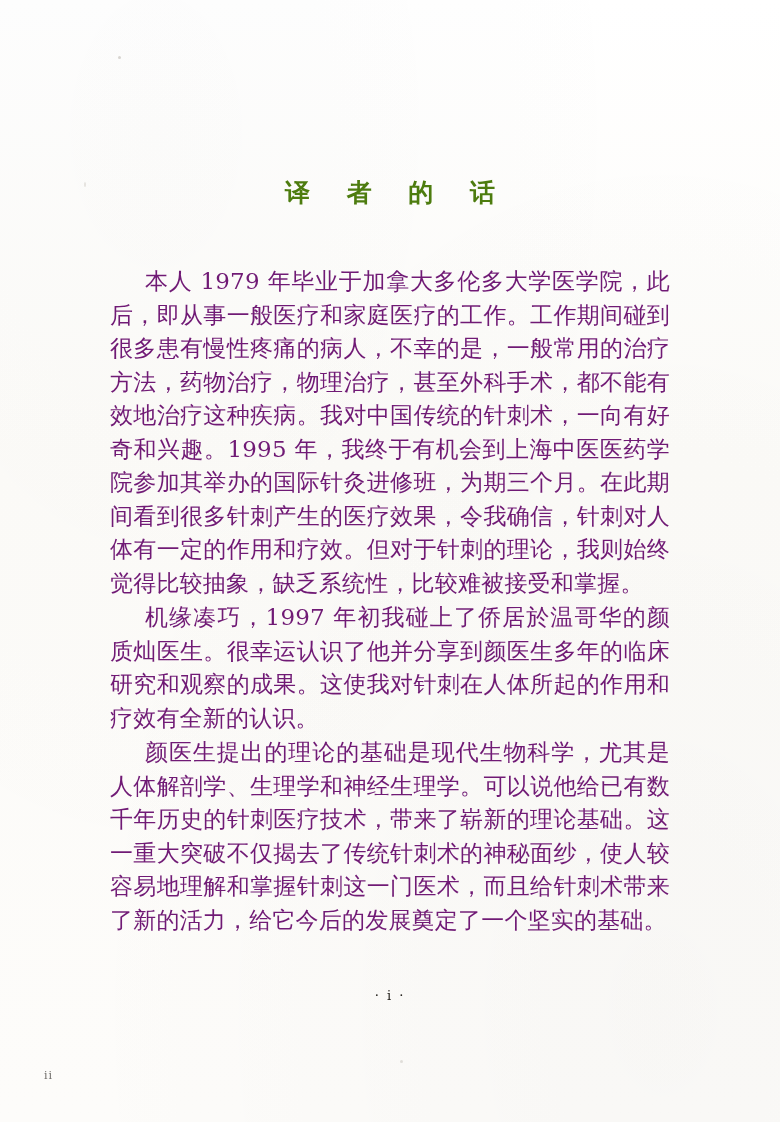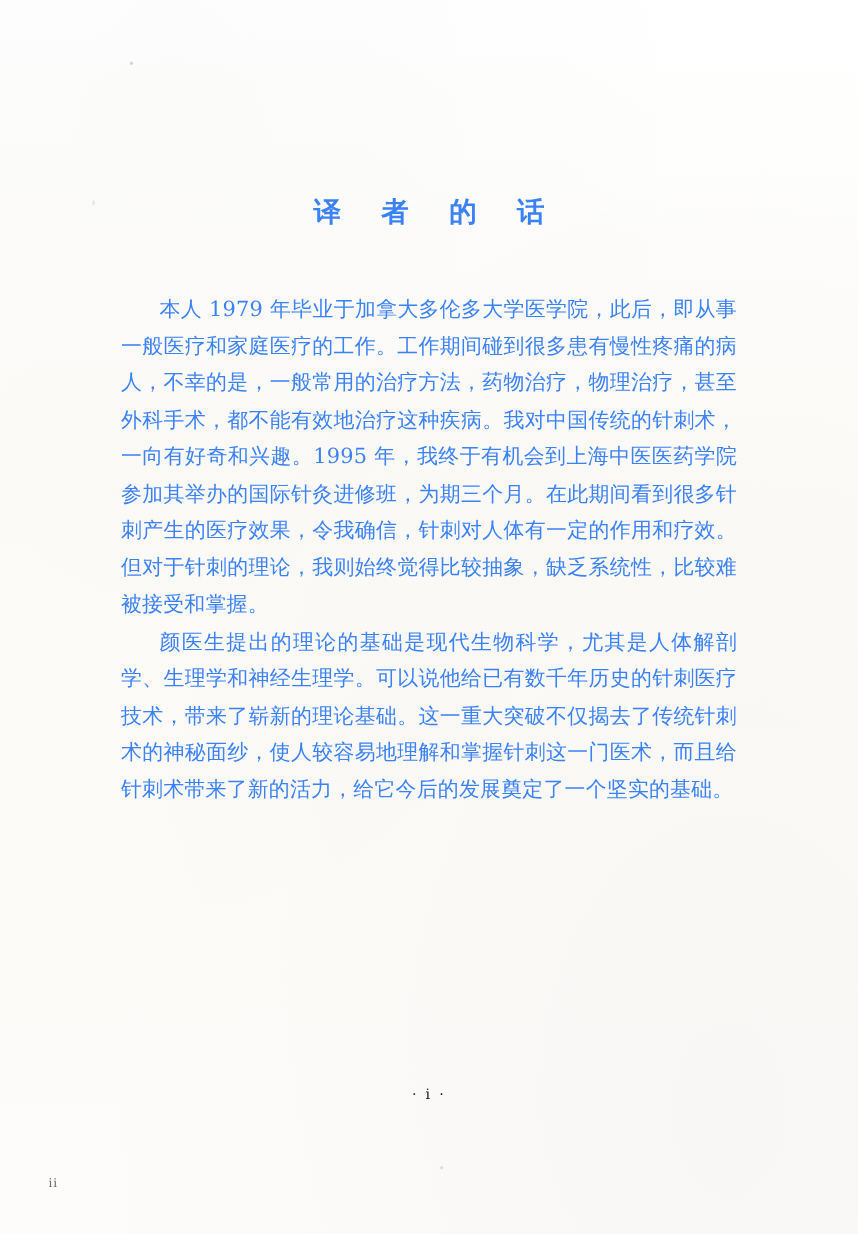--- a/index.html
+++ b/index.html
@@ -36,32 +36,32 @@
     left: 110px;
     top: 176px;
     width: 560px;
   }
   .doc-title {
     text-align: center;
     font-size: 25px;
     letter-spacing: 14px;
     font-weight: 700;
     font-family: "DejaVu Serif", "Liberation Serif", serif;
-    color: #3b82f6;
+    color: #4d7c0f;
     margin: 0 0 56px 0;
     text-indent: 14px;
   }
   .para {
-    font-size: 19px;
+    font-size: 23px;
     line-height: 33.5px;
     text-align: justify;
     text-justify: inter-character;
     text-indent: 35px;
     margin: 0 0 1px 0;
-    color: #3b82f6;
+    color: #701a75;
     letter-spacing: 0.2px;
   }
   .page-number {
     position: absolute;
     left: 0;
     right: 0;
     top: 988px;
     text-align: center;
     font-size: 13px;
     letter-spacing: 2px;
@@ -92,18 +92,19 @@
   <div class="paper-tint"></div>
 
   <div class="speck s1"></div>
   <div class="speck s2"></div>
   <div class="speck s3"></div>
 
   <div class="content">
     <h1 class="doc-title">译 者 的 话</h1>
 
     <p class="para">本人 1979 年毕业于加拿大多伦多大学医学院，此后，即从事一般医疗和家庭医疗的工作。工作期间碰到很多患有慢性疼痛的病人，不幸的是，一般常用的治疗方法，药物治疗，物理治疗，甚至外科手术，都不能有效地治疗这种疾病。我对中国传统的针刺术，一向有好奇和兴趣。1995 年，我终于有机会到上海中医医药学院参加其举办的国际针灸进修班，为期三个月。在此期间看到很多针刺产生的医疗效果，令我确信，针刺对人体有一定的作用和疗效。但对于针刺的理论，我则始终觉得比较抽象，缺乏系统性，比较难被接受和掌握。</p>
+    <p class="para">机缘凑巧，1997 年初我碰上了侨居於温哥华的颜质灿医生。很幸运认识了他并分享到颜医生多年的临床研究和观察的成果。这使我对针刺在人体所起的作用和疗效有全新的认识。</p>
     <p class="para">颜医生提出的理论的基础是现代生物科学，尤其是人体解剖学、生理学和神经生理学。可以说他给已有数千年历史的针刺医疗技术，带来了崭新的理论基础。这一重大突破不仅揭去了传统针刺术的神秘面纱，使人较容易地理解和掌握针刺这一门医术，而且给针刺术带来了新的活力，给它今后的发展奠定了一个坚实的基础。</p>
   </div>
 
   <div class="page-number">· i ·</div>
   <div class="corner-mark">ii</div>
 </div>
 
 </body></html>

